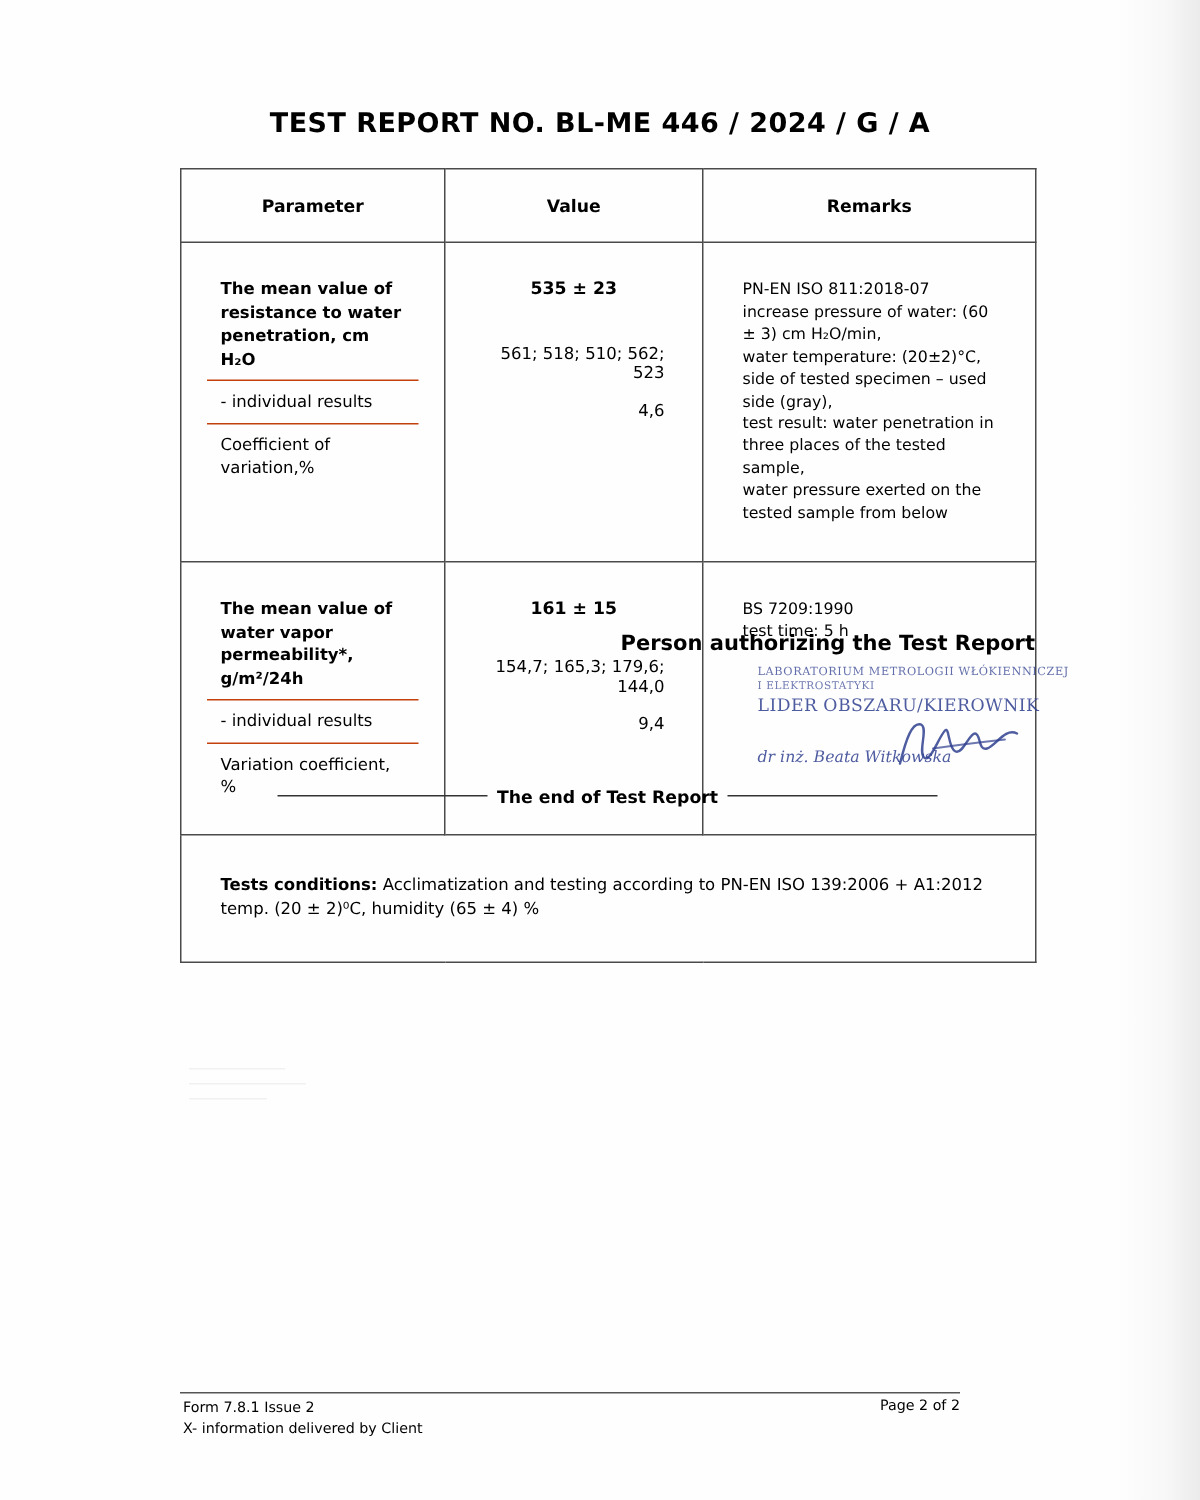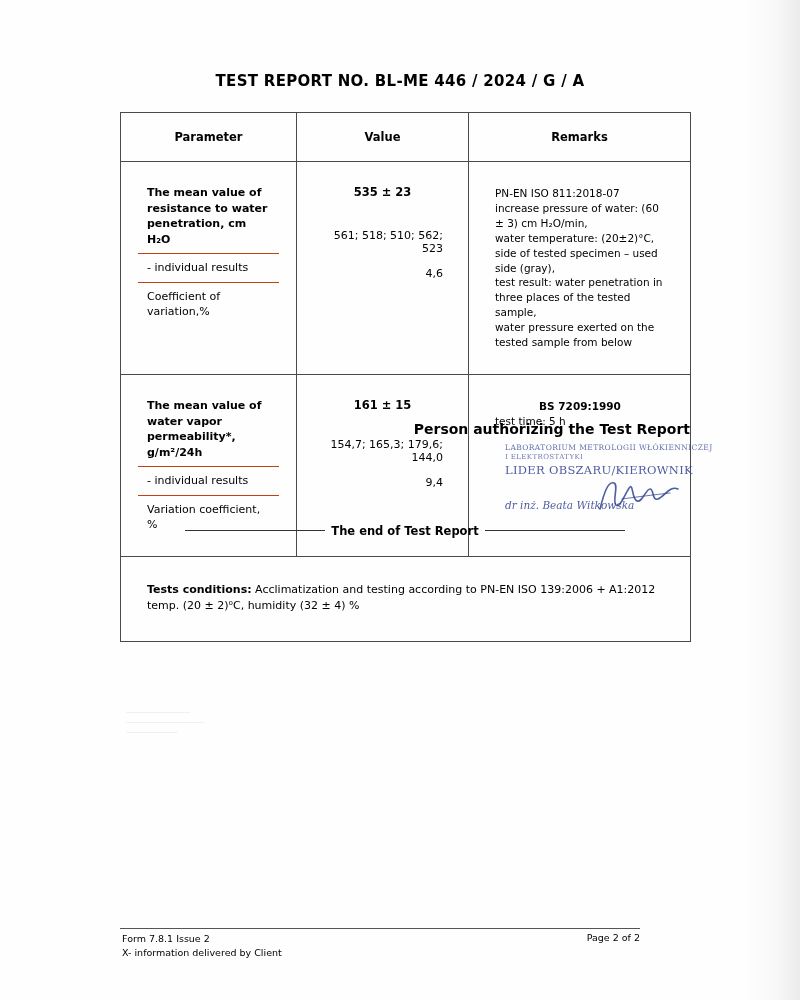--- a/index.html
+++ b/index.html
@@ -31,21 +31,21 @@
     background: linear-gradient(to right, rgba(255,255,255,0) 0%, rgba(244,244,244,0.65) 60%, rgba(233,233,233,0.9) 100%);
     pointer-events: none;
   }
 
   .report-title {
     position: absolute;
     top: 72px;
     left: 0;
     width: 800px;
     text-align: center;
-    font-size: 15px;
+    font-size: 18px;
     font-weight: bold;
     letter-spacing: 0.3px;
   }
 
   table.main {
     position: absolute;
     top: 112px;
     left: 120px;
     width: 570px;
     border-collapse: collapse;
@@ -269,31 +269,31 @@
           <div class="line param-sub rowline">- individual results</div>
           <div class="line param-sub rowline">Variation coefficient, %</div>
         </td>
         <td class="value-block">
           <div class="line val-main">161 ± 15</div>
           <div class="line val-sub" style="padding-top:20px;">154,7; 165,3; 179,6; 144,0</div>
           <div class="line val-sub">9,4</div>
         </td>
         <td>
           <div class="cell-pad remarks">
-            <div style="font-weight:bold;text-align:center;">BS 7209:1990</div>
+            <div style="font-weight:normal;">BS 7209:1990</div>
             <div>test time: 5 h</div>
           </div>
         </td>
       </tr>
 
       <tr>
         <td colspan="3">
           <div class="cond">
             <span style="font-weight:bold;">Tests conditions:</span><span> Acclimatization and testing according to PN-EN ISO 139:2006 + A1:2012</span>
-            <div>temp. (20 ± 2)⁰C, humidity (32 ± 4) %</div>
+            <div>temp. (20 ± 2)⁰C, humidity (65 ± 4) %</div>
           </div>
         </td>
       </tr>
     </tbody>
   </table>
 
   <div class="authorizing">Person authorizing the Test Report</div>
 
   <div class="stamp">
     <div class="l1">LABORATORIUM METROLOGII WŁÓKIENNICZEJ</div>

